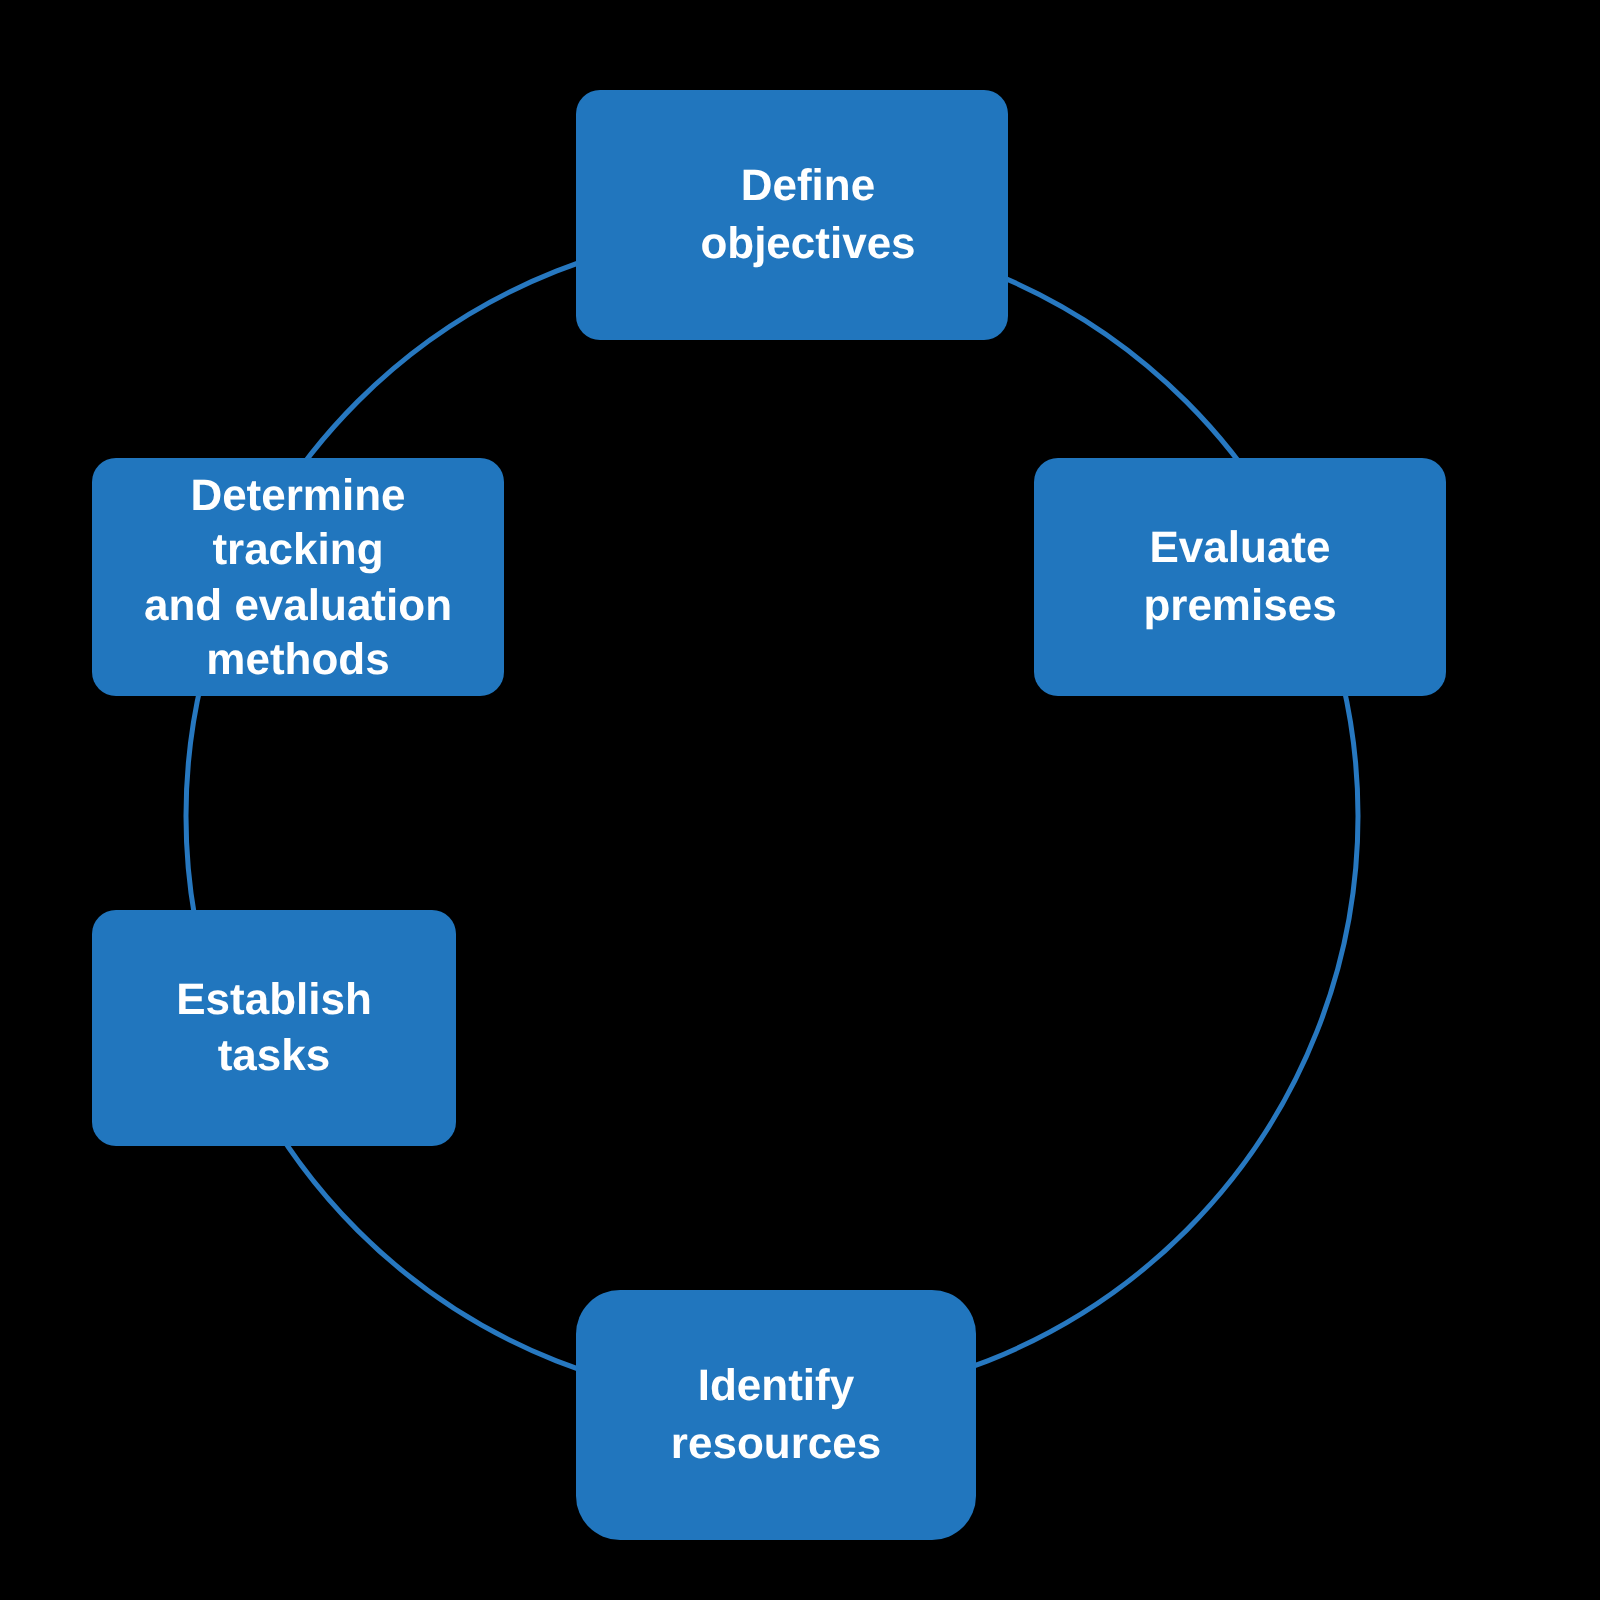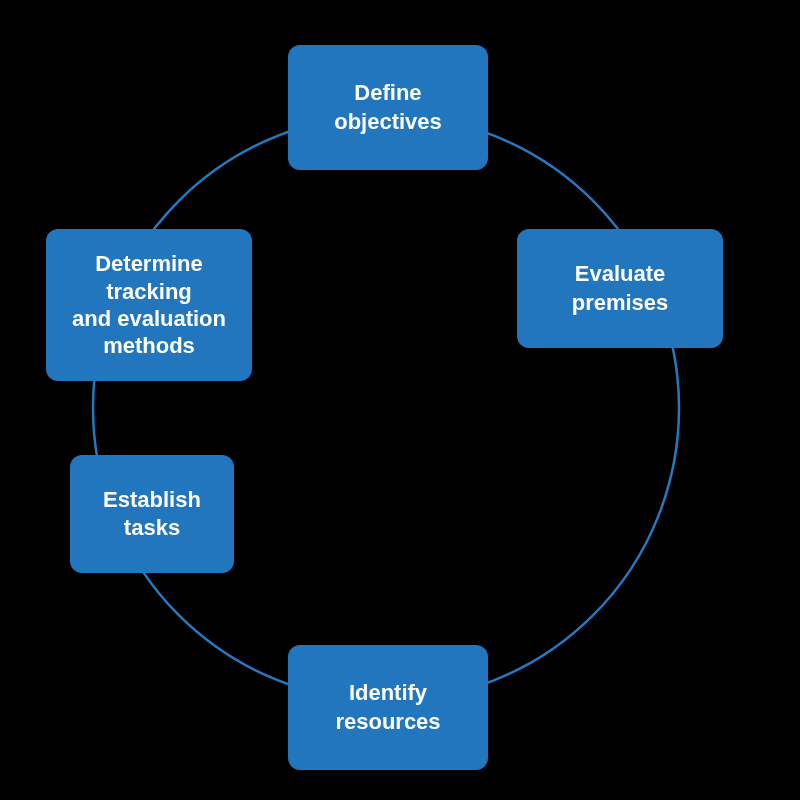--- a/index.html
+++ b/index.html
@@ -35,26 +35,26 @@
     border-radius: 12px;
     display: flex;
     align-items: center;
     justify-content: center;
     text-align: center;
     font-weight: bold;
     font-size: 22px;
     line-height: 1.28;
     white-space: pre-line;
   }
-  #node-define-objectives   { left: 288px; top:  45px; width: 200px; height: 125px; }
+  #node-define-objectives   { left: 288px; top:  45px; width: 200px; height: 125px; padding-left: 16px; }
   #node-develop-premises    { left: 517px; top: 229px; width: 206px; height: 119px; }
   #node-evaluate-alternatives { left: 517px; top: 455px; width: 206px; height: 118px; }
-  #node-identify-resources  { left: 288px; top: 645px; width: 200px; height: 125px; }
-  #node-establish-tasks     { left:  46px; top: 455px; width: 164px; height: 118px; margin-left: 24px; }
-  #node-determine-tracking  { left:  46px; top: 229px; width: 206px; height: 152px; line-height: 1.24; }
+  #node-identify-resources  { left: 288px; top: 645px; width: 200px; height: 125px; border-radius: 22px; }
+  #node-establish-tasks     { left:  46px; top: 455px; width: 182px; height: 118px; }
+  #node-determine-tracking  { left:  46px; top: 229px; width: 206px; height: 119px; line-height: 1.24; }
 </style>
 </head>
 <body>
 
 <div class="canvas">
 
   <svg class="circle-svg" viewBox="0 0 800 800" xmlns="http://www.w3.org/2000/svg">
     <circle cx="386" cy="408" r="293"></circle>
   </svg>
 

